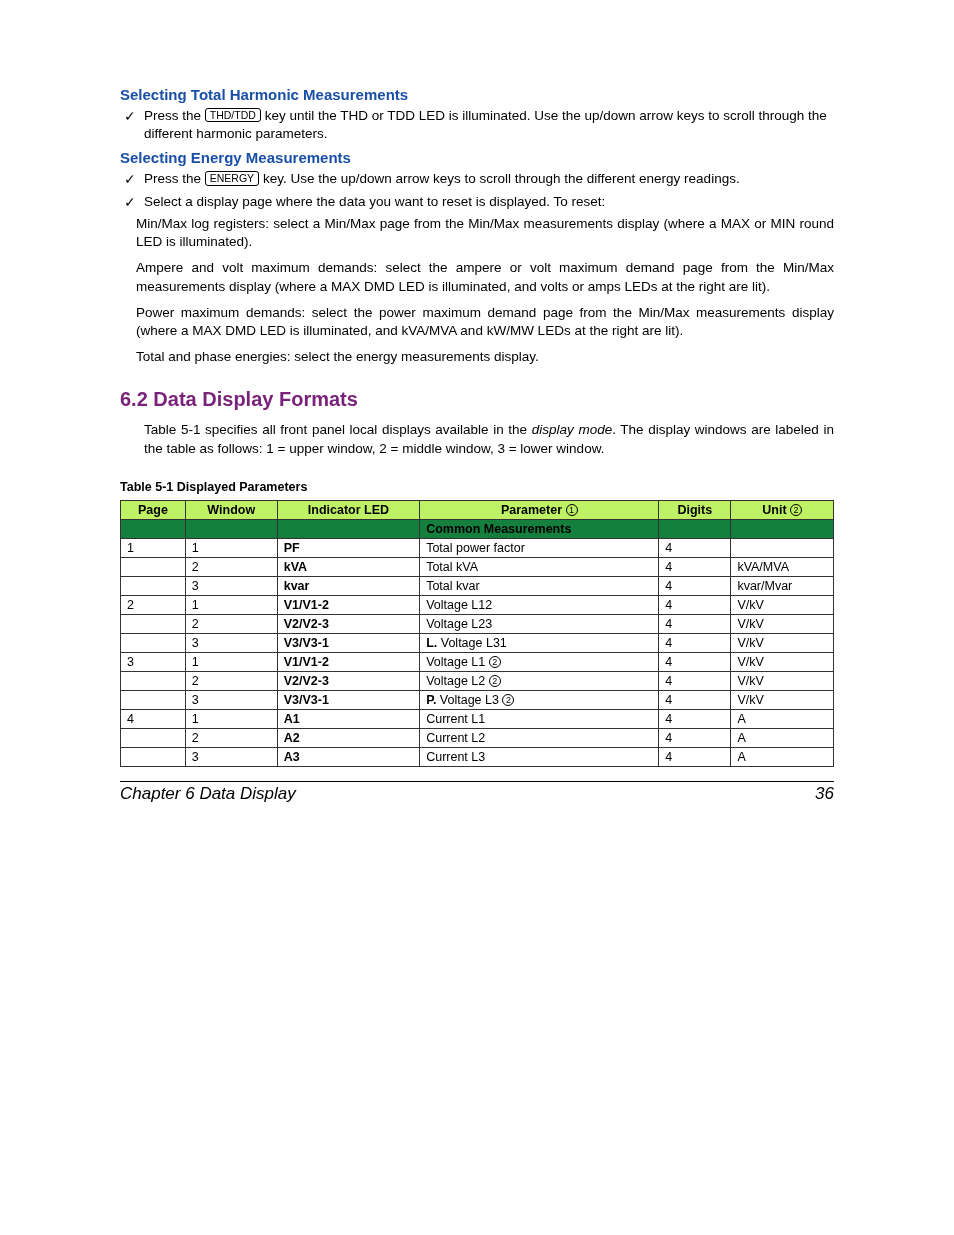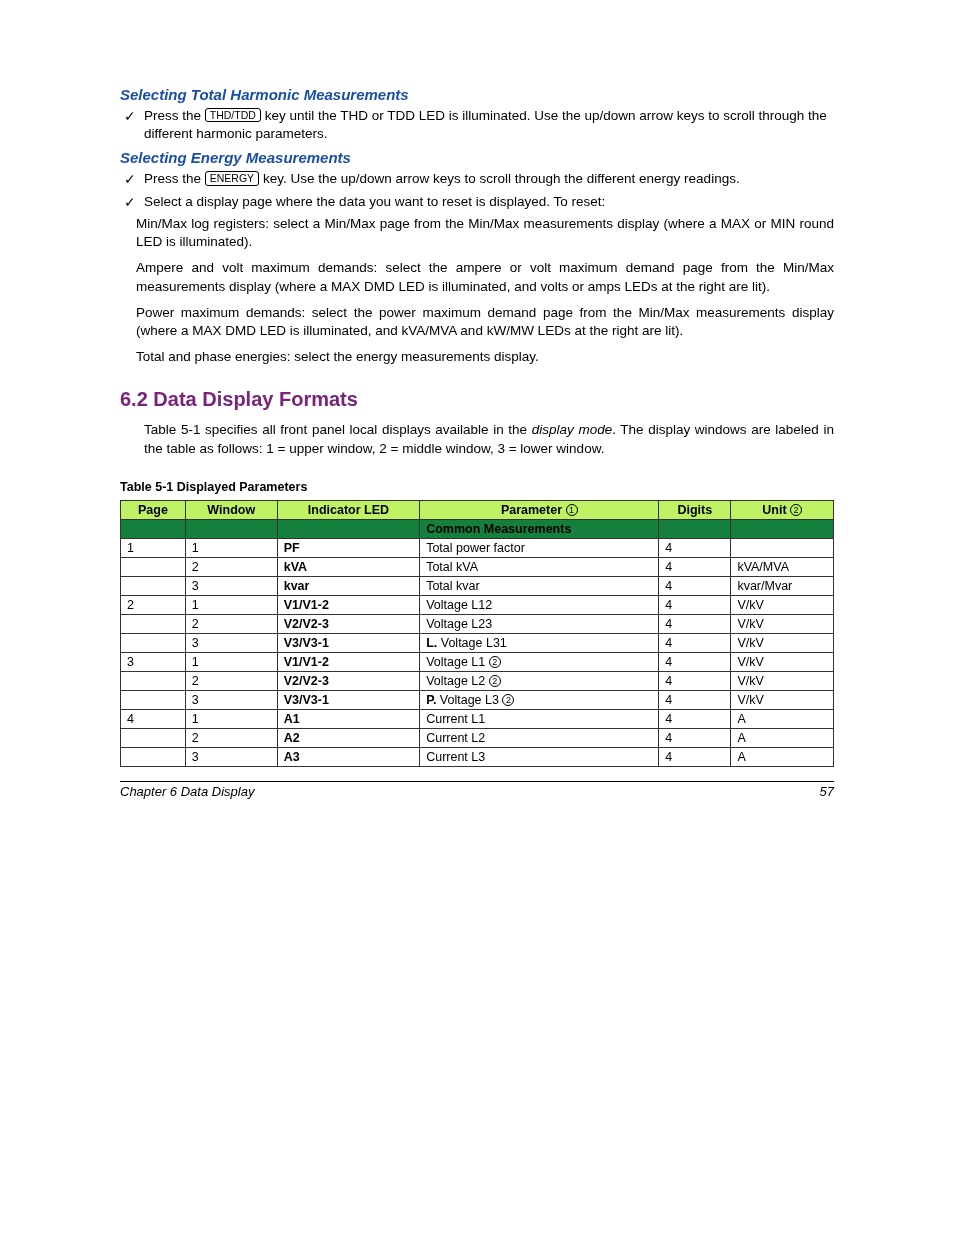--- a/index.html
+++ b/index.html
@@ -15,21 +15,20 @@
     width: 954px;
     min-height: 1235px;
     padding: 80px 120px 0 120px;
     position: relative;
     margin: 0 auto;
   }
   .h3 {
     color: #1a4fa8;
     font-family: Arial, Helvetica, sans-serif;
     font-weight: bold;
-    font-style: italic;
     font-size: 15px;
     margin: 6px 0 4px 0;
   }
   .h2 {
     color: #1a4fa8;
     font-family: Arial, Helvetica, sans-serif;
     font-weight: bold;
     font-style: italic;
     font-size: 18px;
     margin: 16px 0 6px 0;
@@ -105,21 +104,21 @@
   .subgroup td {
     background: #15803d;
     font-weight: bold;
     text-align: center;
   }
   .footer {
     display: flex;
     justify-content: space-between;
     border-top: 1px solid #000;
     font-style: italic;
-    font-size: 13px;
+    font-size: 17px;
     padding-top: 2px;
     margin-top: 14px;
   }
   .circled {
     display: inline-block;
     font-size: 9px;
     border: 1px solid #000;
     border-radius: 50%;
     width: 10px;
     height: 10px;
@@ -285,16 +284,16 @@
           <td class="bold">A3</td>
           <td><span>Current L3</span></td>
           <td class="center">4</td>
           <td>A</td>
         </tr>
       </tbody>
   </table>
 
   <div class="footer">
     <span>Chapter 6  Data Display</span>
-    <span>57</span>
+    <span>36</span>
   </div>
 
 </div>
 
 </body></html>

